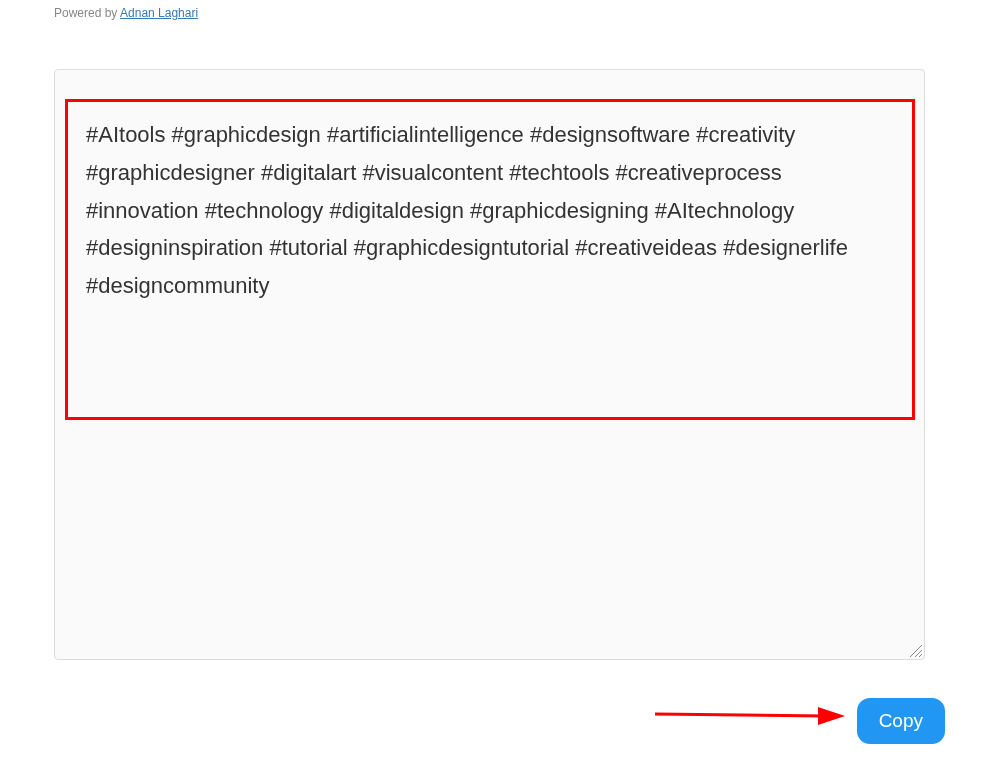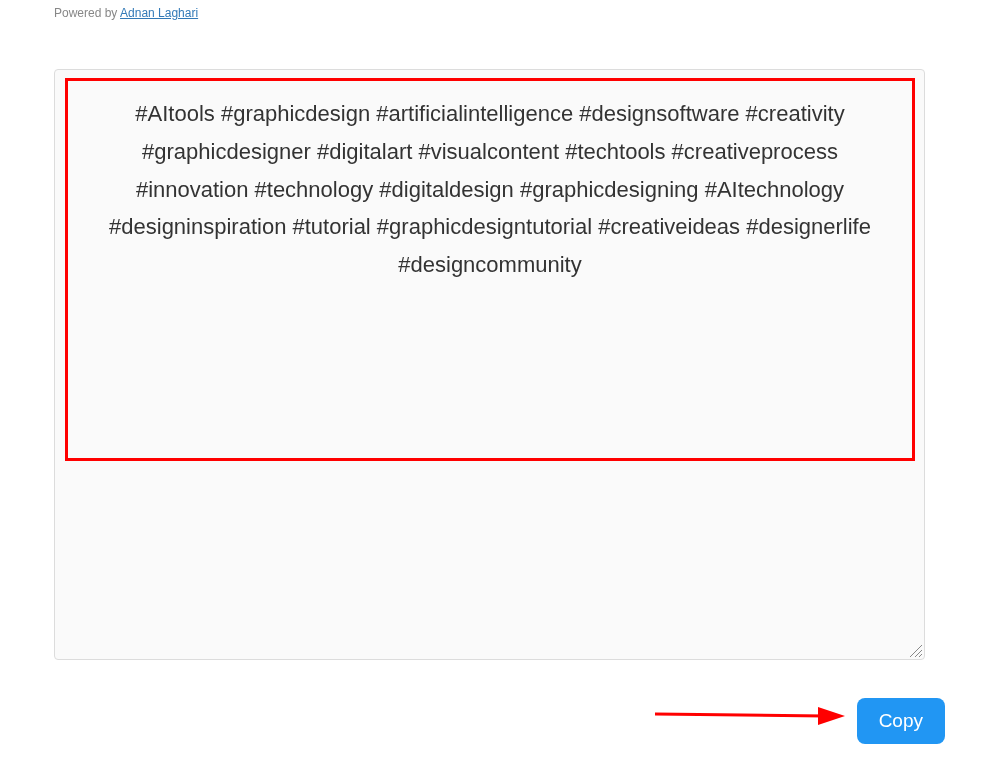--- a/index.html
+++ b/index.html
@@ -31,26 +31,25 @@
       top: 69px;
       width: 871px;
       height: 591px;
       border: 1px solid #dcdcdc;
       border-radius: 4px;
       background: #fafafa;
     }
     .hashtag-text-wrapper {
       position: absolute;
       left: 10px;
-      top: 8px;
+      top: 29px;
       width: 850px;
-      height: 383px;
+      height: 321px;
       border: 3px solid #ff0000;
       padding: 14px 18px;
-      text-align: center;
     }
     .hashtag-text {
       font-size: 22px;
       color: #333333;
       line-height: 1.72;
       font-family: 'Segoe UI', sans-serif;
       white-space: pre-wrap;
     }
     .resize-handle {
       position: absolute;
@@ -63,21 +62,21 @@
     .resize-handle svg {
       display: block;
     }
     .copy-button {
       position: absolute;
       right: 40px;
       bottom: 15px;
       background: #2196f3;
       color: #ffffff;
       border: none;
-      border-radius: 8px;
+      border-radius: 13px;
       font-size: 19px;
       font-weight: 400;
       padding: 12px 22px;
       cursor: pointer;
       font-family: inherit;
     }
     .arrow-svg {
       position: absolute;
       left: 650px;
       top: 704px;

